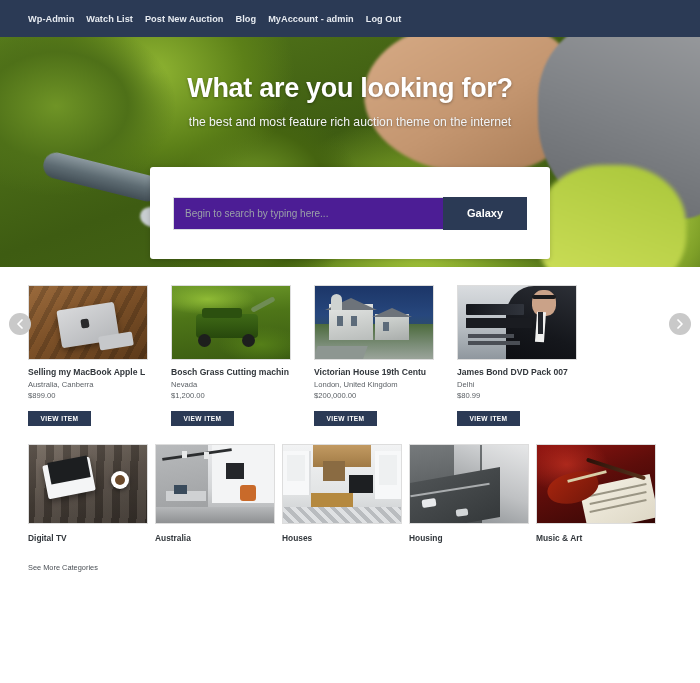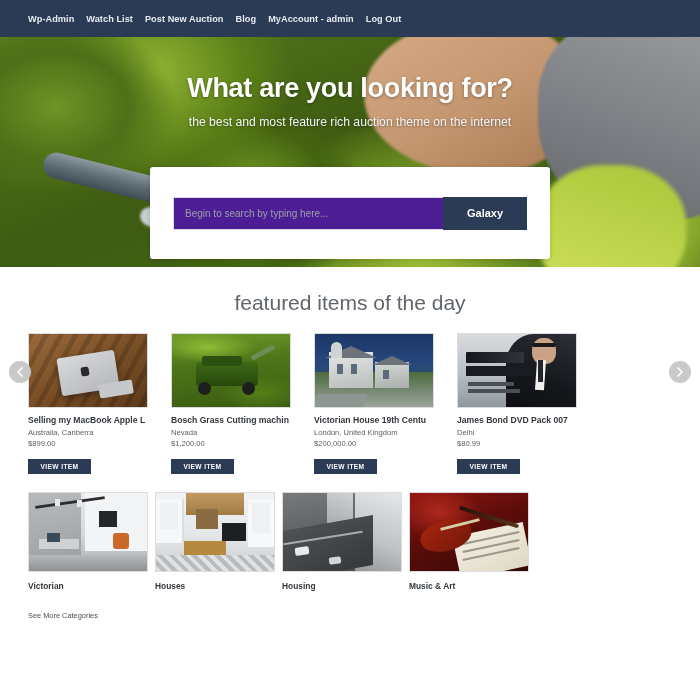--- a/index.html
+++ b/index.html
@@ -183,21 +183,20 @@
 
   
   <div class="search-card">
     <div class="search-row">
       <input class="search-input" type="text" placeholder="Begin to search by typing here..." style="">
       <button class="search-btn">Galaxy</button>
     </div>
   </div>
 
   
-  <div class="section-title featured-title">featured items of the day</div>
 
   <div class="carousel">
     <div class="arrow left">
       <svg width="8" height="10" viewBox="0 0 8 10">
           <path d="M6 1 L2 5 L6 9" stroke="#fff" stroke-width="1.7" fill="none" stroke-linecap="round" stroke-linejoin="round"></path>
         </svg>
     </div>
     <div class="arrow right">
       <svg width="8" height="10" viewBox="0 0 8 10">
           <path d="M2 1 L6 5 L2 9" stroke="#fff" stroke-width="1.7" fill="none" stroke-linecap="round" stroke-linejoin="round"></path>
@@ -276,36 +275,47 @@
         <button class="view-btn">VIEW ITEM</button>
       </div>
 
     </div>
   </div>
 
   
 
   <div class="cats">
 
+    <div class="cat">
+      <div class="cat-img">
+        <div class="art" style="background:linear-gradient(160deg,#756a60 0%,#514840 50%,#3b342e 100%);"></div>
+        <div class="art" style="background:repeating-linear-gradient(92deg,rgba(0,0,0,.22) 0 8px,rgba(255,255,255,.05) 8px 17px);"></div>
+        <div style="position:absolute;left:16px;top:16px;width:48px;height:34px;background:#f4f5f6;border-radius:2px;transform:rotate(-11deg);box-shadow:0 3px 6px rgba(0,0,0,.45);"></div>
+        <div style="position:absolute;left:20px;top:14px;width:40px;height:22px;background:#1c1e20;transform:rotate(-11deg);"></div>
+        <div style="position:absolute;left:82px;top:26px;width:18px;height:18px;background:#fff;border-radius:50%;box-shadow:0 2px 4px rgba(0,0,0,.4);"></div>
+        <div style="position:absolute;left:86px;top:30px;width:10px;height:10px;background:#6b4a2c;border-radius:50%;"></div>
+      </div>
+      <div class="cat-label">Digital TV</div>
+    </div>
 
     <div class="cat">
       <div class="cat-img">
         <div class="art" style="background:linear-gradient(180deg,#e9eaec 0%,#d4d6d8 55%,#a9abad 100%);"></div>
         <div style="position:absolute;left:0;top:0;width:52px;height:80px;background:linear-gradient(170deg,#b8babc 0%,#9a9c9e 100%);"></div>
         <div style="position:absolute;left:56px;top:0;width:64px;height:58px;background:#f3f4f5;"></div>
         <div style="position:absolute;left:6px;top:8px;width:70px;height:3px;background:#2b2d2f;transform:rotate(-8deg);"></div>
         <div style="position:absolute;left:26px;top:6px;width:5px;height:7px;background:#e8e9ea;"></div>
         <div style="position:absolute;left:48px;top:7px;width:5px;height:7px;background:#e8e9ea;"></div>
         <div style="position:absolute;left:70px;top:18px;width:18px;height:16px;background:#24262a;"></div>
         <div style="position:absolute;left:10px;top:46px;width:40px;height:10px;background:#cfd1d3;"></div>
         <div style="position:absolute;left:18px;top:40px;width:13px;height:9px;background:#3a4b5c;"></div>
         <div style="position:absolute;left:84px;top:40px;width:16px;height:16px;background:#c96a2a;border-radius:3px;"></div>
         <div style="position:absolute;left:0;top:62px;right:0;bottom:0;background:linear-gradient(180deg,#b6b8ba,#8e9092);"></div>
       </div>
-      <div class="cat-label">Victorian</div>
+      <div class="cat-label">Australia</div>
     </div>
 
     <div class="cat">
       <div class="cat-img">
         <div class="art" style="background:linear-gradient(180deg,#f2f3f4 0%,#e2e4e5 60%,#c9ccce 100%);"></div>
         <div style="position:absolute;left:30px;top:0;width:58px;height:22px;background:linear-gradient(180deg,#c29a62 0%,#a07a45 100%);"></div>
         <div style="position:absolute;left:0;top:6px;width:28px;height:44px;background:#f7f8f9;border-right:2px solid #dcdee0;"></div>
         <div style="position:absolute;left:4px;top:10px;width:18px;height:26px;background:#eef0f1;"></div>
         <div style="position:absolute;left:92px;top:6px;width:28px;height:48px;background:#f7f8f9;"></div>
         <div style="position:absolute;left:96px;top:10px;width:18px;height:30px;background:#eef0f1;"></div>

